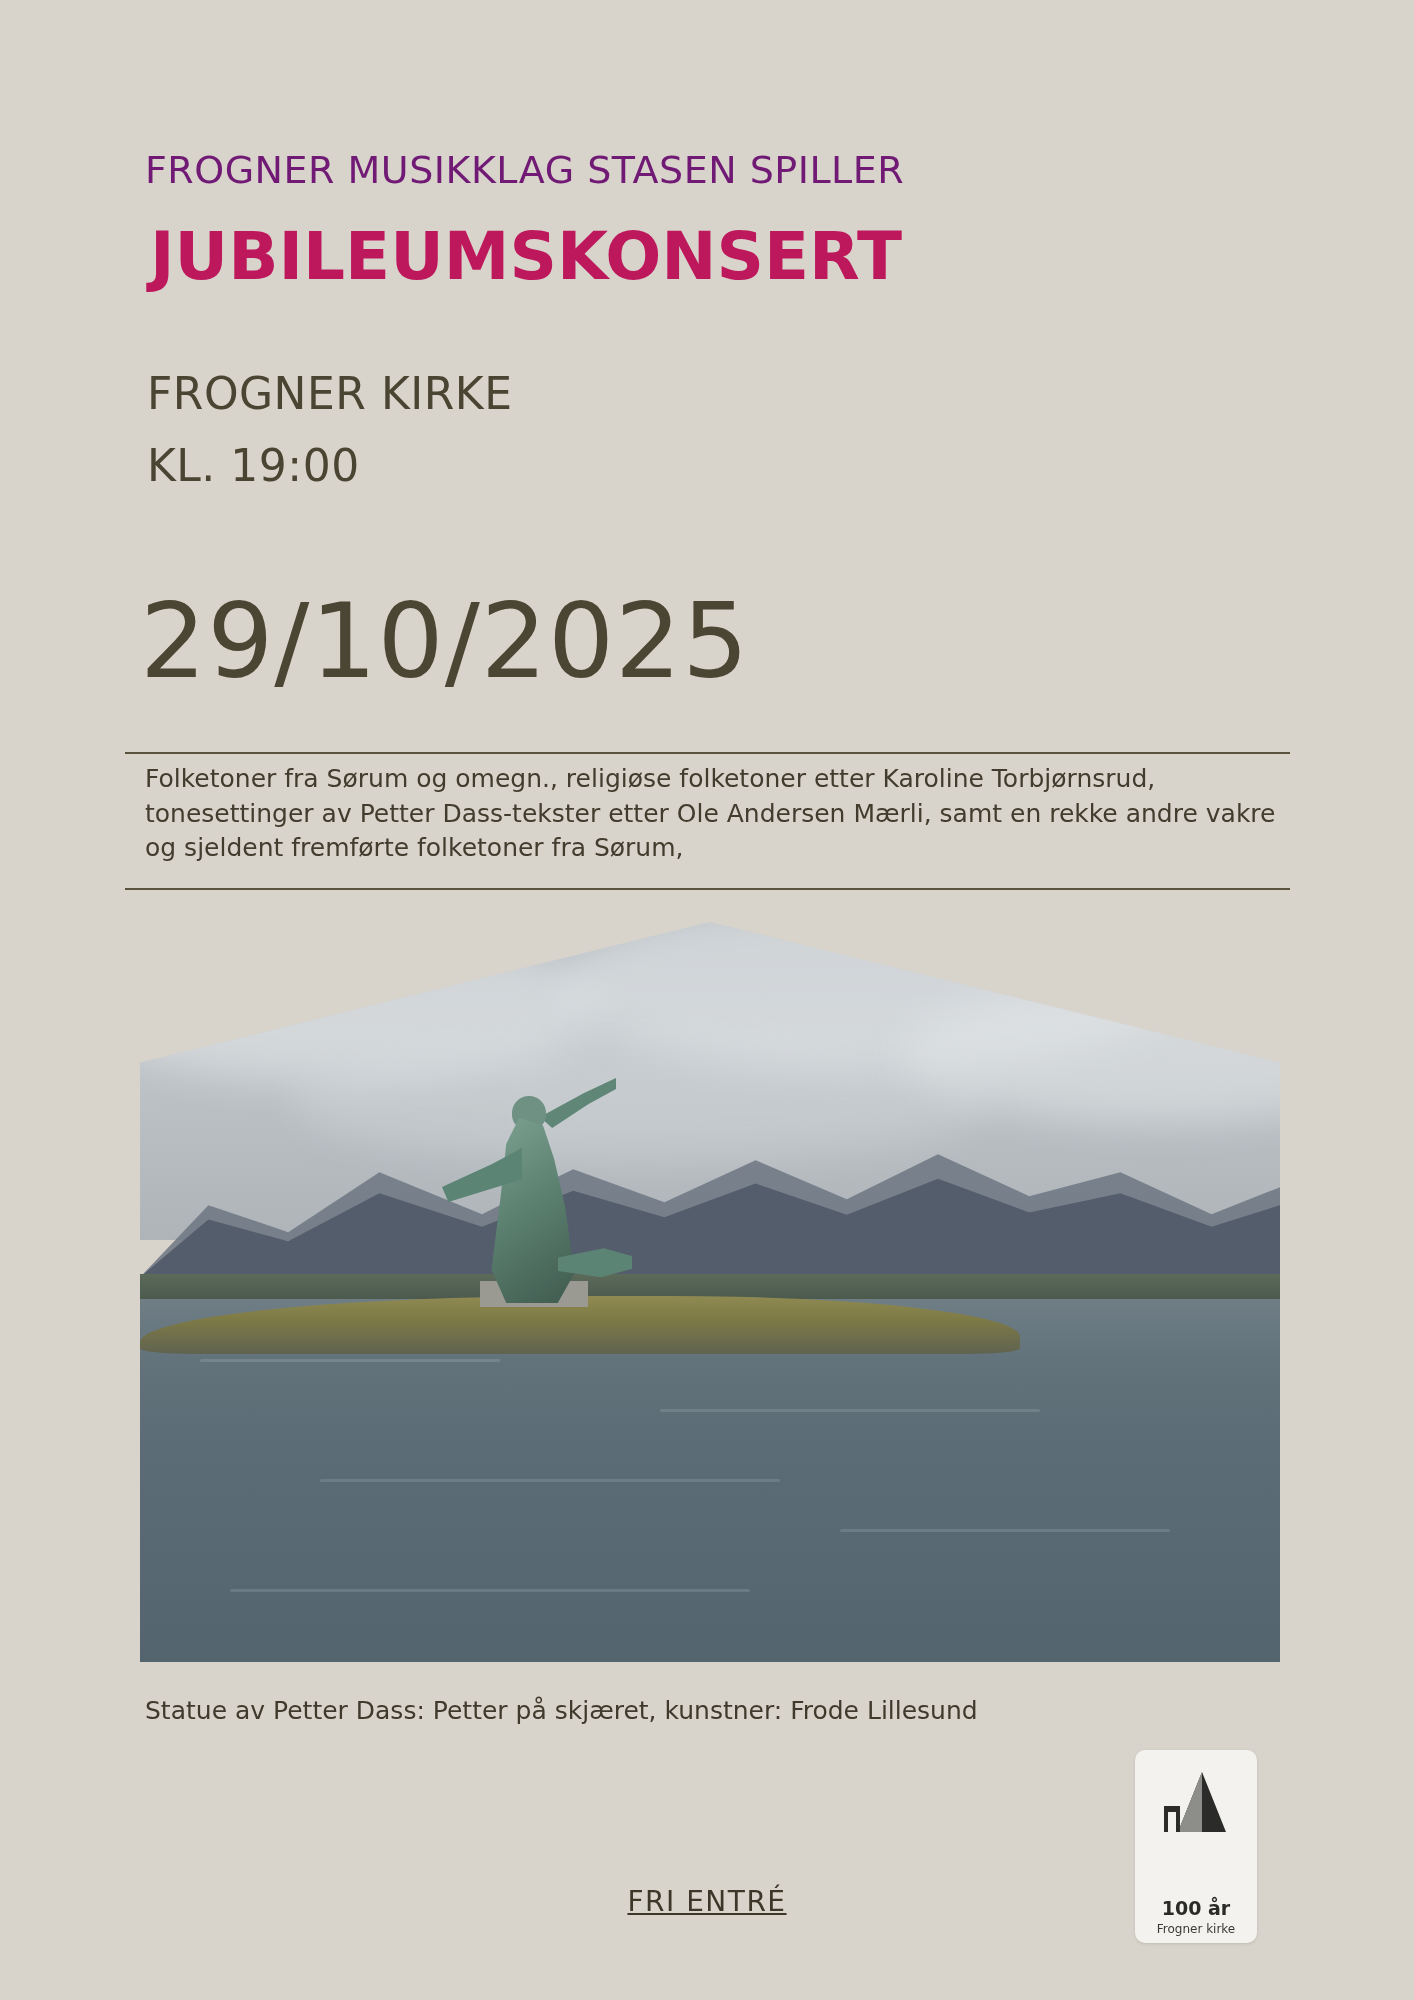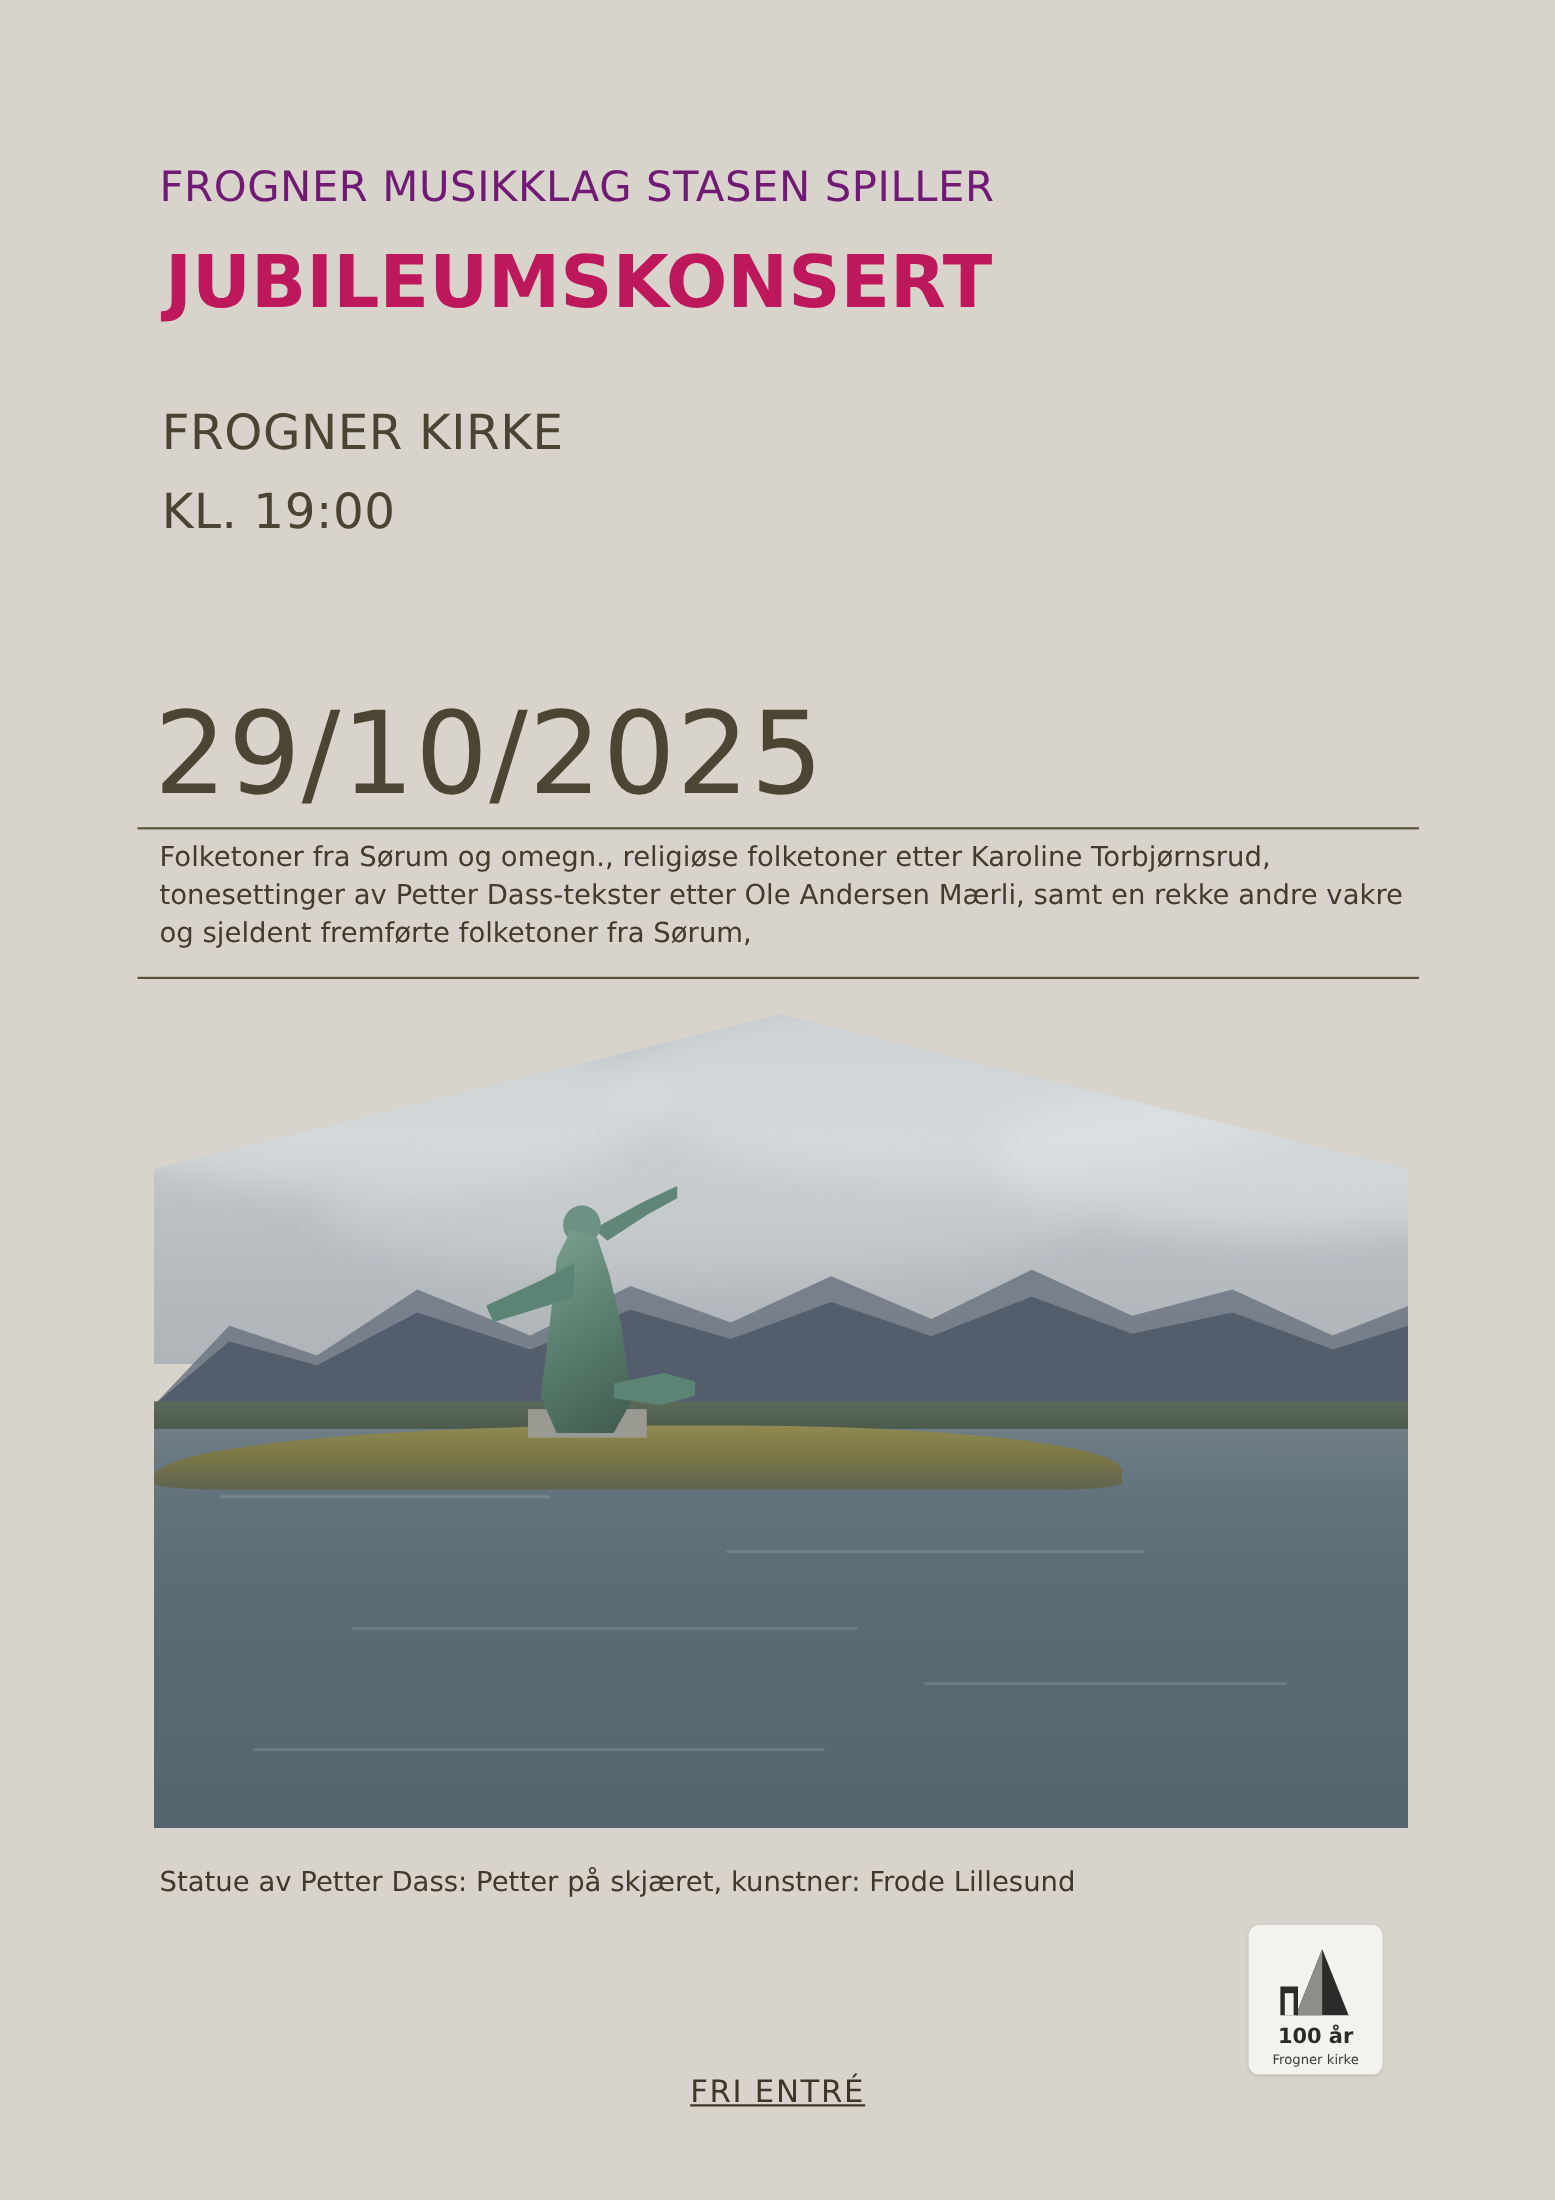--- a/index.html
+++ b/index.html
@@ -168,21 +168,20 @@
   .date {
     position: absolute;
     left: 140px;
     top: 580px;
     font-size: 104px;
     color: #4b4533;
     font-family: "DejaVu Sans", sans-serif;
     font-weight: 400;
     letter-spacing: 1px;
     white-space: nowrap;
-    margin-top: 44px;
   }
 
   .rule {
     position: absolute;
     left: 125px;
     width: 1165px;
     height: 2px;
     background: #5a543f;
   }
   .rule-top { top: 752px; }
@@ -343,21 +342,21 @@
     font-family: "DejaVu Sans", sans-serif;
     margin-top: 16px;
   }
 
   
   .logo {
     position: absolute;
     left: 1135px;
     top: 1750px;
     width: 122px;
-    height: 136px;
+    height: 193px;
     background: #f4f2ee;
     border-radius: 10px;
     box-shadow: 0 1px 3px rgba(0,0,0,0.12);
   }
   .logo-mark {
     position: absolute;
     left: 50%;
     top: 16px;
     transform: translateX(-50%);
     width: 84px;

